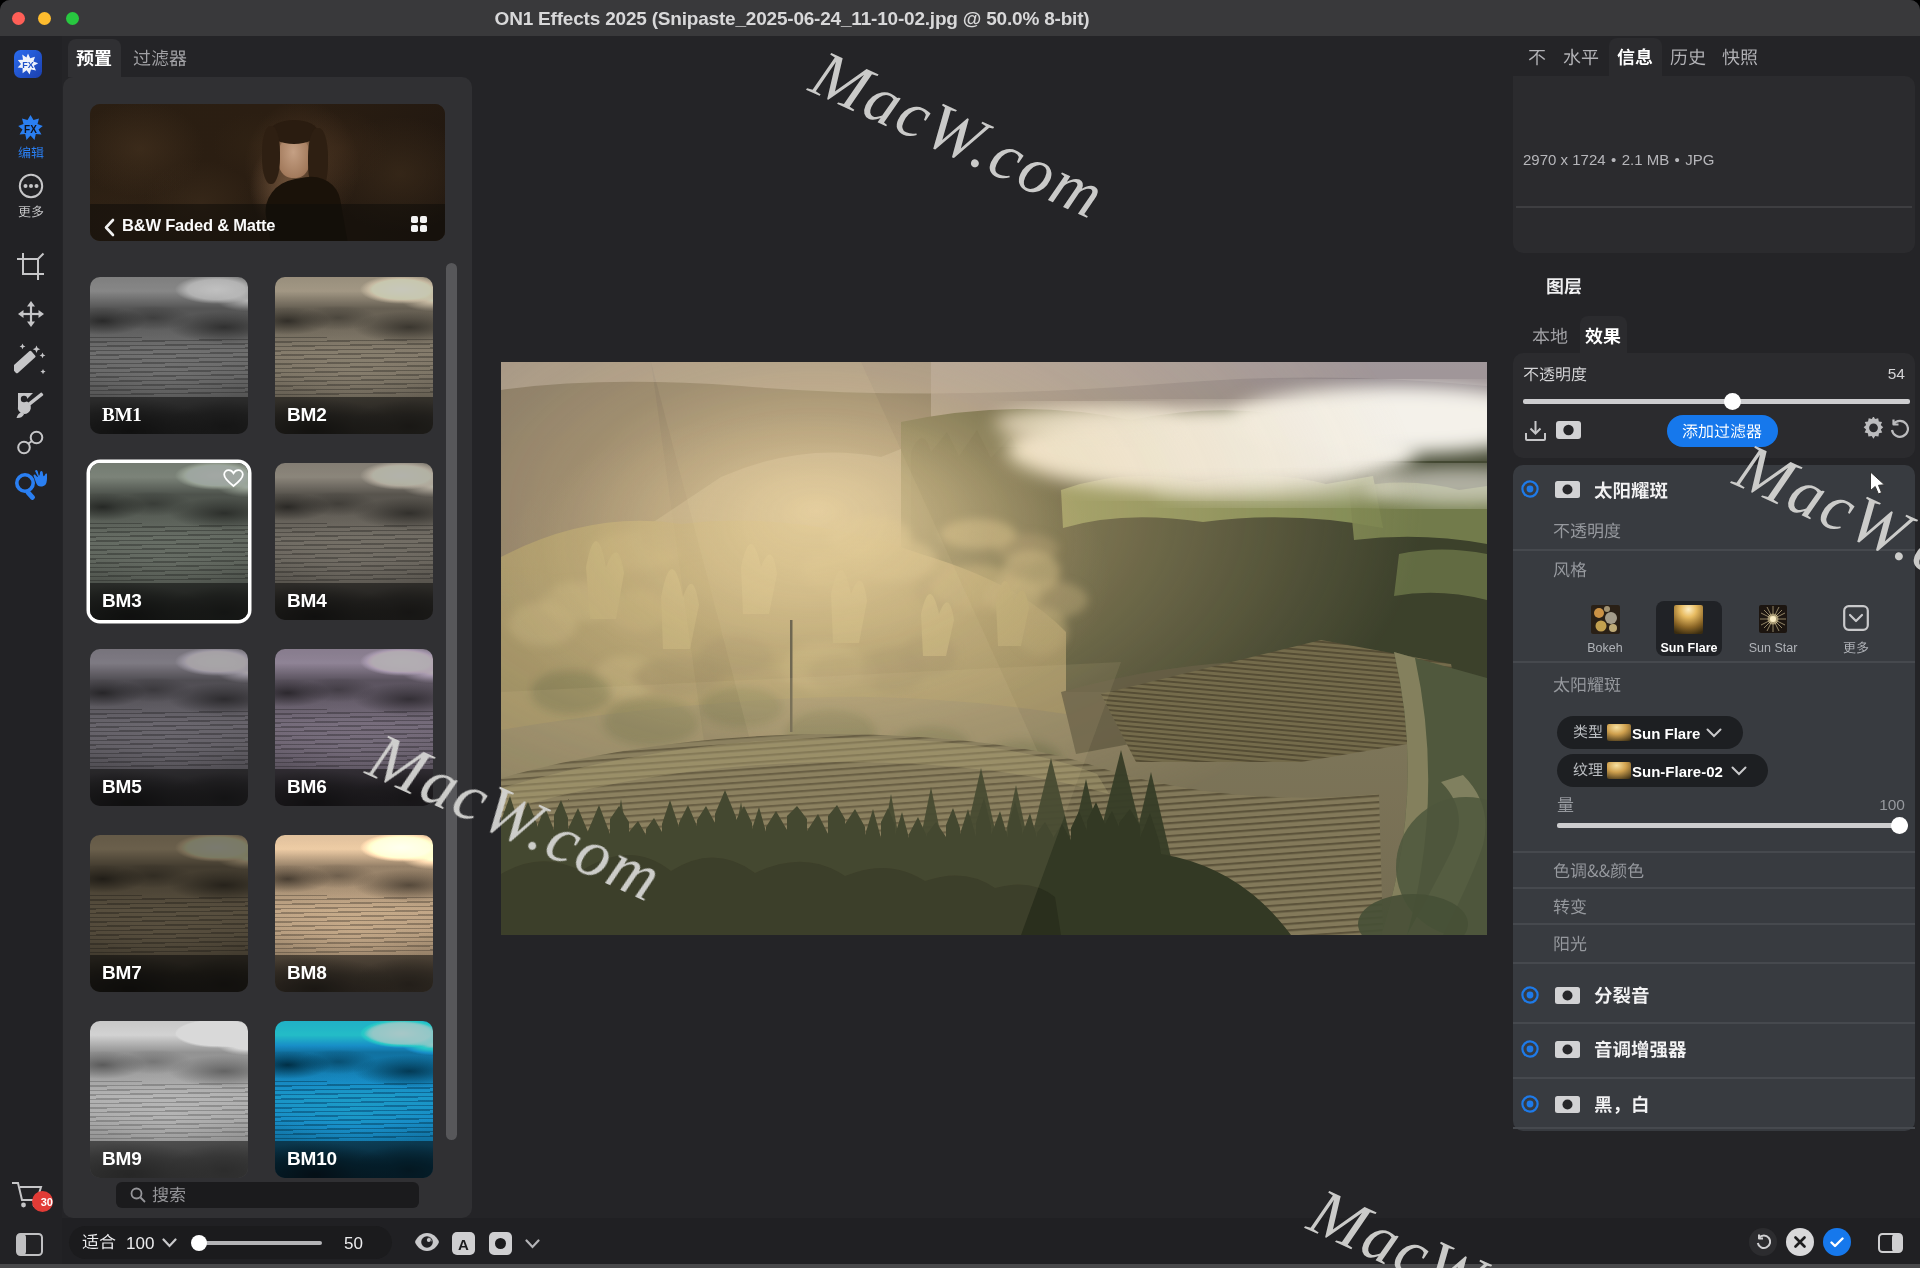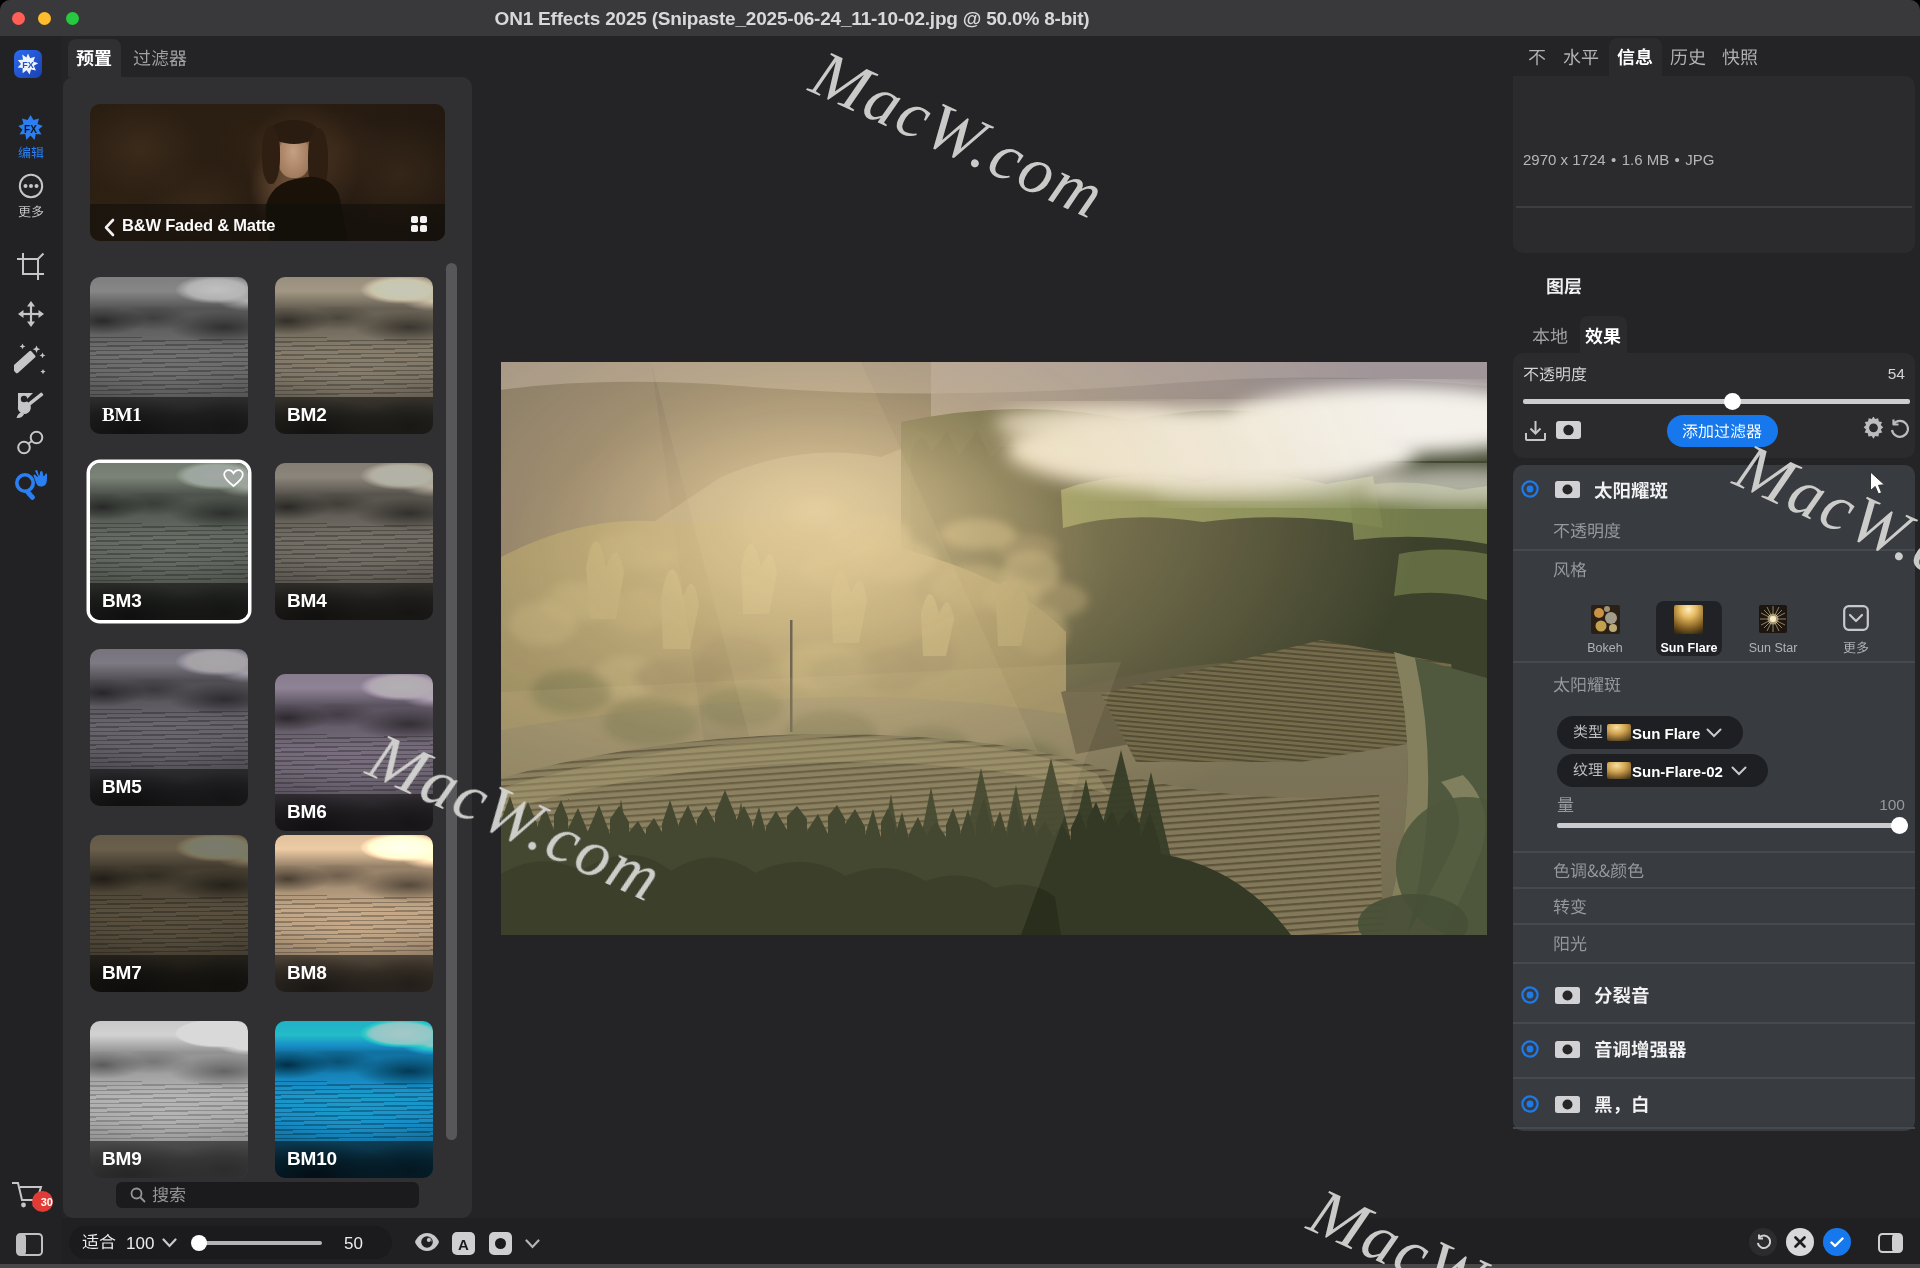--- a/index.html
+++ b/index.html
@@ -182,21 +182,21 @@
 <div class="thumb" style="left:275px;top:463px;padding-left:28px;">
       <div class="tart f4"></div>
       <div class="tlab"></div>
       <div class="tname">BM4</div>
     </div>
 <div class="thumb" style="left:90px;top:649px;">
       <div class="tart f5"></div>
       <div class="tlab"></div>
       <div class="tname">BM5</div>
     </div>
-<div class="thumb" style="left:275px;top:649px;margin-top:25px;">
+<div class="thumb" style="left:275px;top:649px;">
       <div class="tart f6"></div>
       <div class="tlab"></div>
       <div class="tname">BM6</div>
     </div>
 <div class="thumb" style="left:90px;top:835px;">
       <div class="tart f7"></div>
       <div class="tlab"></div>
       <div class="tname">BM7</div>
     </div>
 <div class="thumb" style="left:275px;top:835px;">
@@ -396,21 +396,21 @@
       <svg width="37" height="21" viewBox="0 -15.8 37 21" style="display:block">
         <path d="M2.1 -14.2V-8.5C2.1 -5.8 2 -2 0.6 0.6C1 0.8 1.6 1.2 1.8 1.4C3.2 -1.4 3.4 -5.6 3.4 -8.5V-13H17V-14.2ZM8.9 -12C8.9 -11 8.8 -10 8.8 -9H4.6V-7.7H8.7C8.3 -4.2 7.3 -1.3 3.8 0.4C4.1 0.6 4.5 1 4.7 1.3C8.5 -0.6 9.6 -3.8 10 -7.7H14.7C14.5 -2.8 14.2 -0.8 13.7 -0.4C13.5 -0.2 13.3 -0.1 12.9 -0.1C12.5 -0.1 11.4 -0.1 10.2 -0.3C10.5 0.1 10.7 0.7 10.7 1.1C11.8 1.2 12.9 1.2 13.4 1.1C14.1 1.1 14.5 1 14.8 0.5C15.5 -0.2 15.8 -2.4 16.1 -8.4C16.1 -8.6 16.1 -9 16.1 -9H10.2C10.2 -10 10.2 -11 10.3 -12Z M21.5 -11H26.3V-7.6H21.5ZM27.7 -11H32.5V-7.6H27.7ZM22.3 -5.7 21.1 -5.3C21.8 -3.7 22.7 -2.5 23.8 -1.6C22.6 -0.9 21.1 -0.3 18.8 0.2C19.1 0.5 19.4 1.1 19.6 1.4C22 0.9 23.7 0.1 24.9 -0.8C27.3 0.6 30.5 1.2 34.7 1.4C34.8 0.9 35.1 0.3 35.4 0C31.3 -0.1 28.2 -0.5 26 -1.7C27.2 -3.1 27.6 -4.7 27.7 -6.3H33.9V-12.3H27.7V-15H26.3V-12.3H20.2V-6.3H26.3C26.2 -4.9 25.9 -3.6 24.8 -2.5C23.8 -3.3 22.9 -4.3 22.3 -5.7Z" fill="#b2b2b6"></path>
       </svg>
     </div>
 <div style="position:absolute;left:1721.5px;top:47.8px">
       <svg width="37" height="21" viewBox="0 -15.8 37 21" style="display:block">
         <path d="M3.1 -15.1V1.4H4.4V-15.1ZM1.4 -11.6C1.3 -10.2 1 -8.2 0.5 -7L1.6 -6.6C2.1 -8 2.4 -10 2.5 -11.5ZM4.4 -11.8C5 -10.7 5.6 -9.3 5.8 -8.4L6.8 -8.9C6.6 -9.8 6 -11.2 5.4 -12.2ZM14.5 -6.9H11.7C11.8 -7.6 11.8 -8.4 11.8 -9.1V-11H14.5ZM10.4 -15.1V-12.3H6.9V-11H10.4V-9.1C10.4 -8.4 10.4 -7.6 10.3 -6.9H5.9V-5.5H10.2C9.7 -3.3 8.5 -1.1 5.3 0.5C5.7 0.7 6.1 1.2 6.3 1.5C9.3 -0.2 10.7 -2.4 11.3 -4.7C12.3 -1.9 14 0.4 16.6 1.5C16.8 1.1 17.2 0.5 17.5 0.2C15 -0.7 13.3 -2.9 12.3 -5.5H17.4V-6.9H15.8V-12.3H11.8V-15.1Z M27.5 -7.3H32.8V-4.6H27.5ZM26.2 -8.5V-3.5H34.1V-8.5ZM24.1 -2.2C24.3 -1.1 24.5 0.4 24.5 1.4L25.8 1.2C25.8 0.3 25.6 -1.2 25.4 -2.4ZM28 -2.3C28.4 -1.1 28.9 0.4 29.1 1.3L30.4 1C30.2 0.1 29.7 -1.4 29.2 -2.5ZM31.6 -2.4C32.5 -1.2 33.5 0.4 33.9 1.5L35.2 0.9C34.8 -0.1 33.7 -1.7 32.9 -2.9ZM21.1 -2.8C20.5 -1.4 19.6 0.1 18.8 1L20.1 1.5C20.9 0.5 21.8 -1.1 22.4 -2.4ZM21 -13.1H23.7V-10H21ZM21 -5.3V-8.8H23.7V-5.3ZM19.7 -14.3V-3.1H21V-4H24.9V-14.3ZM25.7 -14.4V-13.2H28.7C28.4 -11.5 27.5 -10.3 25.1 -9.7C25.4 -9.5 25.7 -9 25.9 -8.7C28.6 -9.5 29.6 -11 30 -13.2H33.3C33.1 -11.5 33 -10.8 32.8 -10.5C32.7 -10.4 32.5 -10.4 32.2 -10.4C31.9 -10.4 31.2 -10.4 30.4 -10.5C30.6 -10.2 30.7 -9.7 30.8 -9.3C31.6 -9.3 32.4 -9.3 32.8 -9.3C33.3 -9.4 33.6 -9.5 33.9 -9.8C34.3 -10.2 34.4 -11.2 34.6 -13.9C34.6 -14 34.6 -14.4 34.6 -14.4Z" fill="#b2b2b6"></path>
       </svg>
     </div>
 <div class="ab" style="left:1513px;top:76px;width:402px;height:177px;background:#2b2b2e;border-radius:0 10px 10px 10px"></div>
-<div class="lat" style="left:1523px;top:151px;font-size:15px;color:#b6b6ba">2970 x 1724  •  1.6 MB  •  JPG</div>
+<div class="lat" style="left:1523px;top:151px;font-size:15px;color:#b6b6ba">2970 x 1724  •  2.1 MB  •  JPG</div>
 <div class="ab" style="left:1516px;top:206px;width:396px;height:1.5px;background:#3e3e41"></div>
 <div style="position:absolute;left:1546.0px;top:276.8px">
       <svg width="37" height="21" viewBox="0 -15.8 37 21" style="display:block">
         <path d="M1.3 -14.6V1.6H3.4V1H14.6V1.6H16.7V-14.6ZM4.8 -2.5C7.2 -2.2 10.2 -1.5 12 -0.9H3.4V-6.3C3.7 -5.8 4 -5.2 4.1 -4.8C5.1 -5.1 6.1 -5.4 7.1 -5.7L6.4 -4.8C8 -4.5 9.9 -3.9 10.9 -3.3L11.8 -4.7C10.8 -5.1 9.1 -5.7 7.6 -6C8.1 -6.2 8.6 -6.4 9.1 -6.6C10.5 -5.9 12 -5.4 13.6 -5.1C13.8 -5.5 14.2 -6 14.6 -6.4V-0.9H12.2L13.1 -2.4C11.3 -3 8.2 -3.7 5.8 -3.9ZM7.3 -12.7C6.4 -11.4 4.9 -10.1 3.4 -9.3C3.9 -8.9 4.5 -8.3 4.9 -8C5.2 -8.2 5.6 -8.5 6 -8.8C6.4 -8.4 6.8 -8.1 7.2 -7.7C6 -7.3 4.7 -6.9 3.4 -6.6V-12.7ZM7.5 -12.7H14.6V-6.7C13.3 -6.9 12.1 -7.3 10.9 -7.7C12.1 -8.5 13.2 -9.5 13.9 -10.7L12.7 -11.4L12.4 -11.3H8.5C8.7 -11.6 8.9 -11.8 9.1 -12.1ZM9 -8.6C8.4 -8.9 7.8 -9.3 7.3 -9.7H10.8C10.3 -9.3 9.7 -8.9 9 -8.6Z M23.6 -8.2V-6.4H33.8V-8.2ZM22.2 -12.7H32.1V-11.2H22.2ZM20.1 -14.5V-9.2C20.1 -6.4 19.9 -2.3 18.4 0.5C18.9 0.7 19.9 1.2 20.3 1.6C22 -1.4 22.2 -6.1 22.2 -9.2V-9.4H34.2V-14.5ZM30.3 -2.4 31.1 -1 26 -0.7C26.6 -1.5 27.3 -2.3 27.8 -3.2H32.2ZM23.6 1.5C24.3 1.3 25.3 1.2 32.1 0.7C32.3 1.1 32.5 1.5 32.6 1.8L34.7 0.9C34.1 -0.2 33 -1.9 32.2 -3.2H35V-5.1H22.6V-3.2H25.2C24.6 -2.2 24 -1.4 23.8 -1.1C23.5 -0.7 23.1 -0.4 22.8 -0.3C23.1 0.2 23.5 1.2 23.6 1.5Z" fill="#f0f0f1"></path>
       </svg>
     </div>
 <div style="position:absolute;left:1532.0px;top:326.8px">
       <svg width="37" height="21" viewBox="0 -15.8 37 21" style="display:block">
         <path d="M8.3 -15.1V-11.3H1.2V-10H6.6C5.3 -6.9 3.1 -4 0.7 -2.5C1 -2.2 1.4 -1.8 1.7 -1.4C4.3 -3.2 6.6 -6.4 8 -10H8.3V-3.3H4.1V-1.9H8.3V1.4H9.7V-1.9H13.9V-3.3H9.7V-10H10C11.3 -6.4 13.6 -3.2 16.3 -1.5C16.6 -1.8 17 -2.4 17.4 -2.6C14.9 -4.1 12.6 -6.9 11.3 -10H16.9V-11.3H9.7V-15.1Z M25.7 -13.4V-8.5L23.8 -7.7L24.3 -6.5L25.7 -7.1V-1.4C25.7 0.5 26.3 1 28.4 1C28.9 1 32.3 1 32.8 1C34.7 1 35.2 0.2 35.4 -2.2C35 -2.3 34.5 -2.5 34.1 -2.8C34 -0.7 33.8 -0.2 32.8 -0.2C32.1 -0.2 29 -0.2 28.4 -0.2C27.2 -0.2 27 -0.4 27 -1.4V-7.7L29.4 -8.7V-2.6H30.7V-9.2L33.2 -10.3C33.2 -7.4 33.2 -5.4 33.1 -5C33 -4.6 32.9 -4.5 32.6 -4.5C32.4 -4.5 31.8 -4.5 31.4 -4.5C31.5 -4.2 31.6 -3.7 31.7 -3.3C32.2 -3.3 32.9 -3.3 33.4 -3.5C33.9 -3.6 34.3 -3.9 34.4 -4.7C34.5 -5.4 34.5 -8.1 34.5 -11.5L34.6 -11.7L33.6 -12.1L33.4 -11.9L33.1 -11.6L30.7 -10.6V-15.1H29.4V-10.1L27 -9.1V-13.4ZM18.6 -2.8 19.1 -1.4C20.7 -2.1 22.8 -3 24.7 -3.9L24.4 -5.1L22.3 -4.3V-9.5H24.5V-10.8H22.3V-14.9H21.1V-10.8H18.8V-9.5H21.1V-3.7C20.1 -3.4 19.3 -3 18.6 -2.8Z" fill="#a2a2a6"></path>
       </svg>

